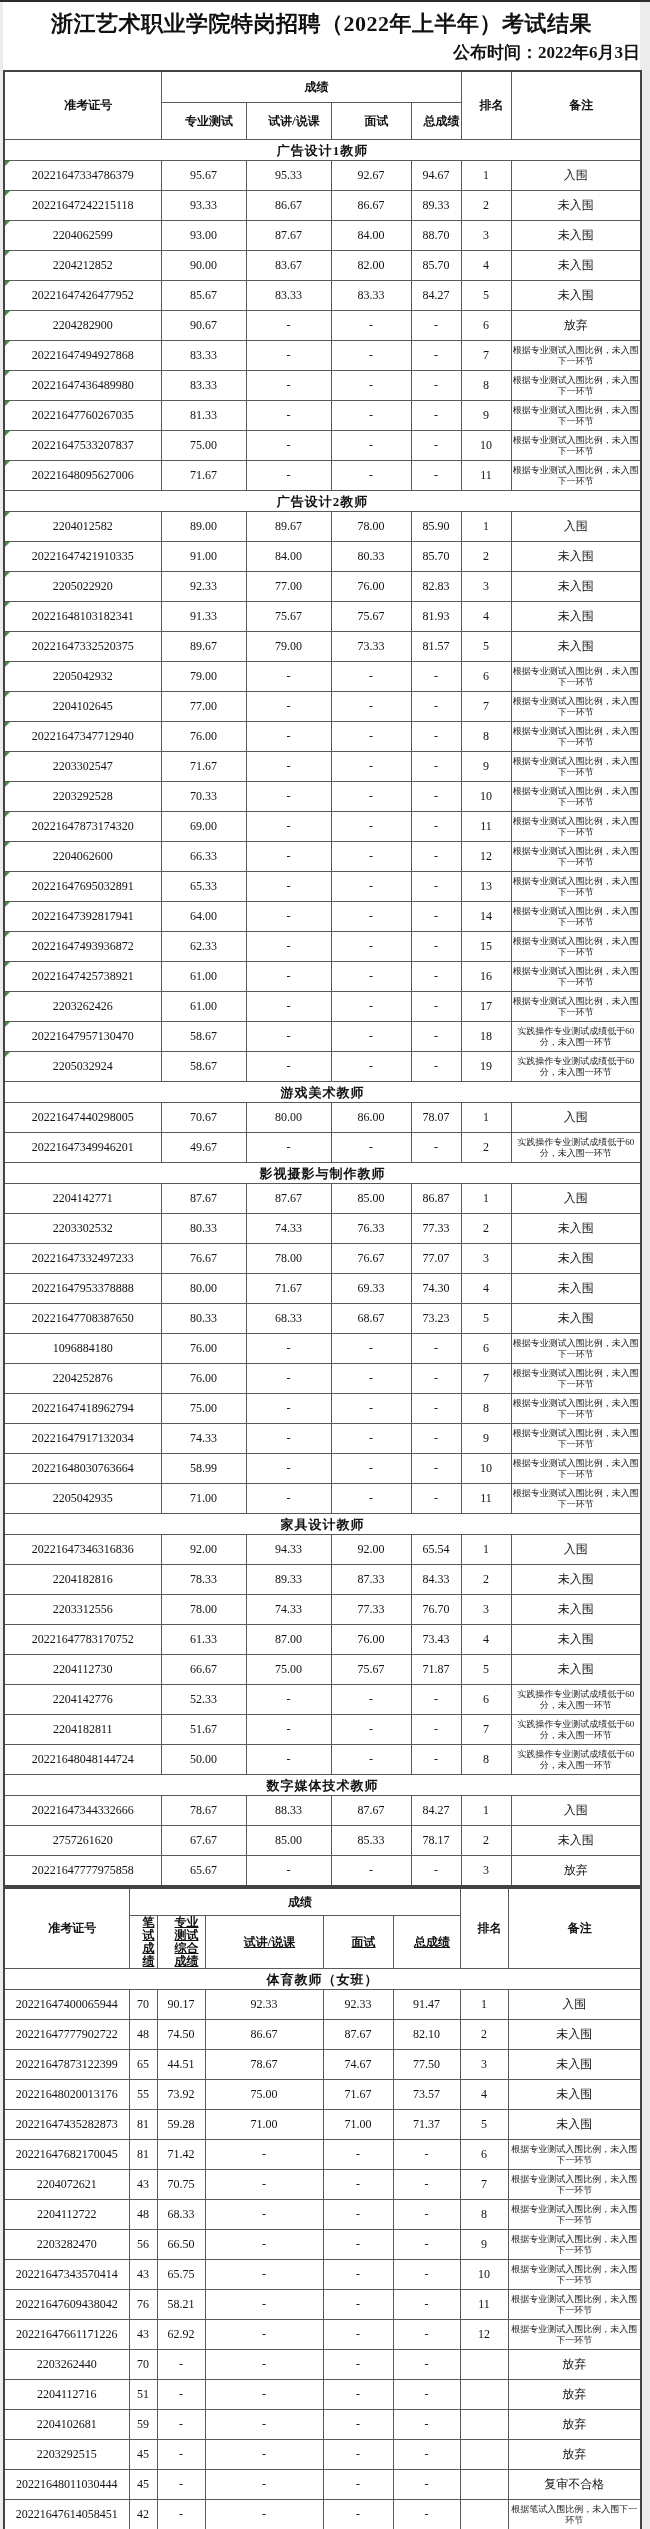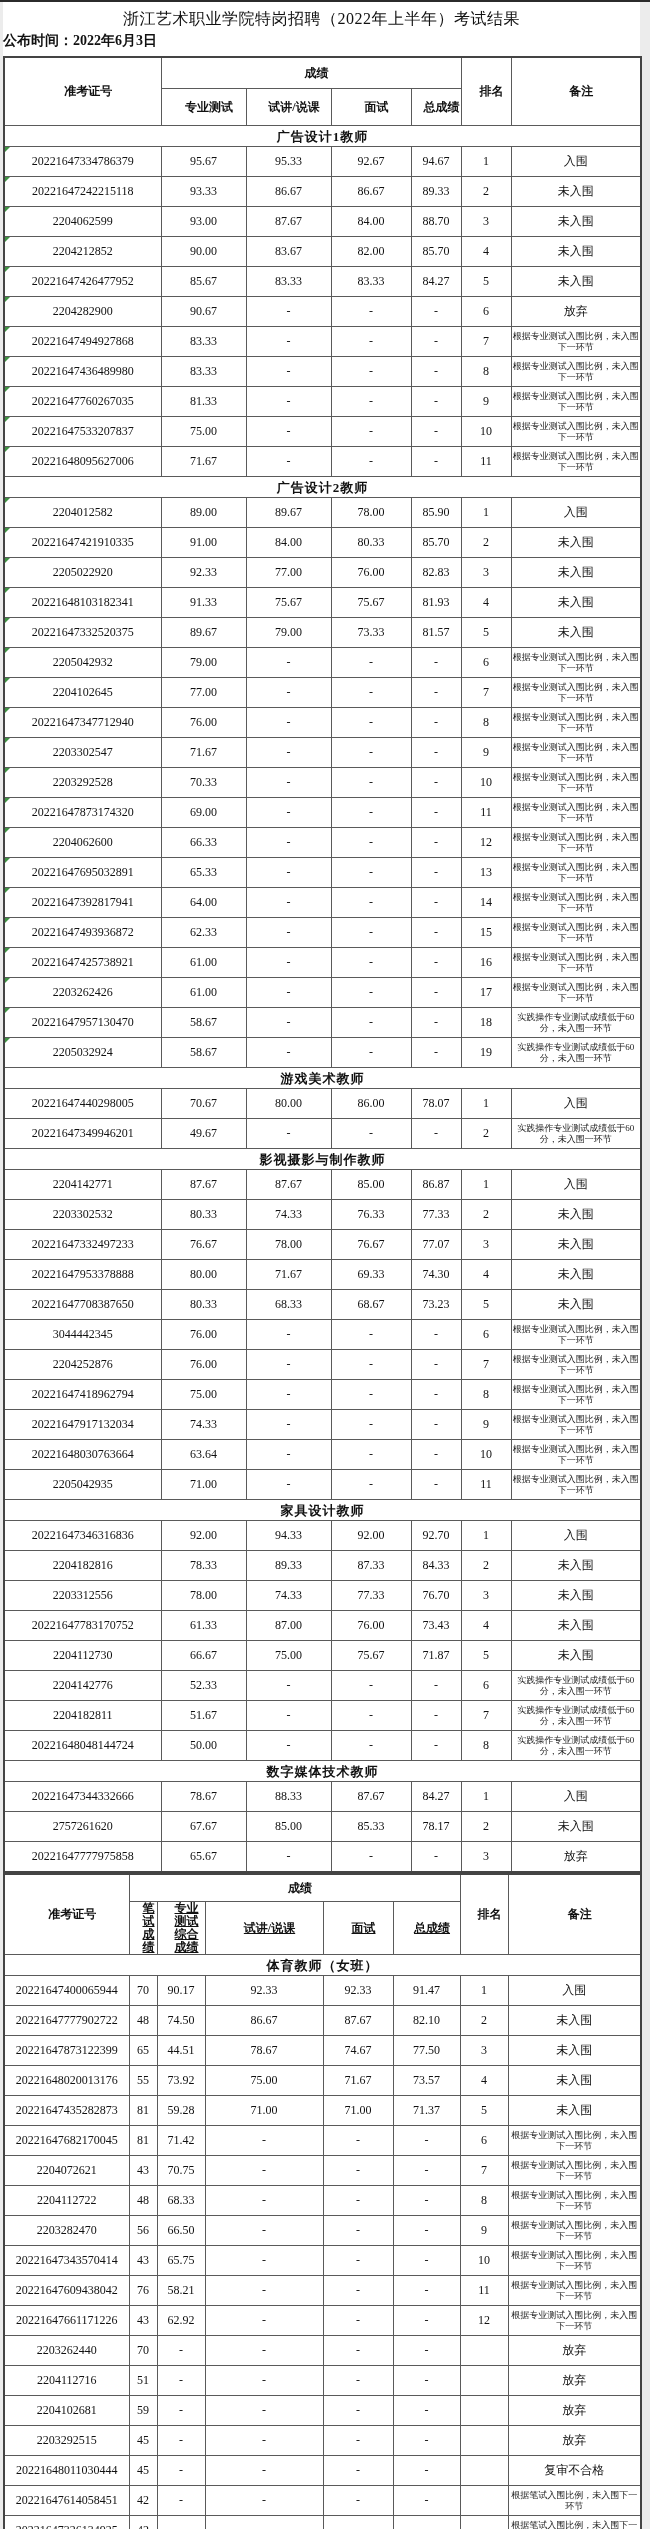--- a/index.html
+++ b/index.html
@@ -1,21 +1,21 @@
 <!DOCTYPE html>
 <html><head>
 <meta charset="utf-8">
 <style>
   html,body{margin:0;padding:0;background:#ececec;}
   body{font-family:"Liberation Serif","DejaVu Serif",serif;color:#111;}
   .page{width:650px;background:#ececec;margin:0;position:relative;}
   .topbar{height:2px;background:#2b2b2b;}
   .sheet{margin:0 10px 0 3px;background:#ffffff;padding-bottom:1px;}
-  .title{font-size:16px;font-weight:normal;text-align:center;padding:7px 0 1px 0;letter-spacing:.5px;}
-  .subtitle{font-size:14px;font-weight:bold;text-align:left;padding:1px 0 6px 0;}
+  .title{font-size:22px;font-weight:bold;text-align:center;padding:7px 0 1px 0;letter-spacing:.5px;}
+  .subtitle{font-size:17px;font-weight:bold;text-align:right;padding:1px 0 6px 0;}
   table{border-collapse:collapse;table-layout:fixed;width:637px;background:#fff;}
   th,td{border:1px solid #5a5a5a;text-align:center;vertical-align:middle;padding:0 1px;
         font-size:12px;line-height:13px;overflow:hidden;}
   table{border:2px solid #444;}
   thead th{font-weight:bold;font-size:12px;padding-left:12px;}
   tr.h1 th{height:30px;}
   tr.h2 th{height:36px;}
   .sports tr.h1 th{height:26px;}
   .sports tr.h2 th{height:40px;text-decoration:underline;}
   tbody td{height:29px;}
@@ -399,21 +399,21 @@
           <tr>
             <td>20221647708387650</td>
             <td>80.33</td>
             <td>68.33</td>
             <td>68.67</td>
             <td>73.23</td>
             <td>5</td>
             <td>未入围</td>
           </tr>
           <tr>
-            <td>3044442345</td>
+            <td>1096884180</td>
             <td>76.00</td>
             <td>-</td>
             <td>-</td>
             <td>-</td>
             <td>6</td>
             <td class="xs">根据专业测试入围比例，未入围下一环节</td>
           </tr>
           <tr>
             <td>2204252876</td>
             <td>76.00</td>
@@ -436,21 +436,21 @@
             <td>20221647917132034</td>
             <td>74.33</td>
             <td>-</td>
             <td>-</td>
             <td>-</td>
             <td>9</td>
             <td class="xs">根据专业测试入围比例，未入围下一环节</td>
           </tr>
           <tr>
             <td>20221648030763664</td>
-            <td>63.64</td>
+            <td>58.99</td>
             <td>-</td>
             <td>-</td>
             <td>-</td>
             <td>10</td>
             <td class="xs">根据专业测试入围比例，未入围下一环节</td>
           </tr>
           <tr>
             <td>2205042935</td>
             <td>71.00</td>
             <td>-</td>
@@ -460,21 +460,21 @@
             <td class="xs">根据专业测试入围比例，未入围下一环节</td>
           </tr>
           <tr class="section-row">
             <td colspan="7">家具设计教师</td>
           </tr>
           <tr>
             <td>20221647346316836</td>
             <td>92.00</td>
             <td>94.33</td>
             <td>92.00</td>
-            <td>92.70</td>
+            <td>65.54</td>
             <td>1</td>
             <td>入围</td>
           </tr>
           <tr>
             <td>2204182816</td>
             <td>78.33</td>
             <td>89.33</td>
             <td>87.33</td>
             <td>84.33</td>
             <td>2</td>

